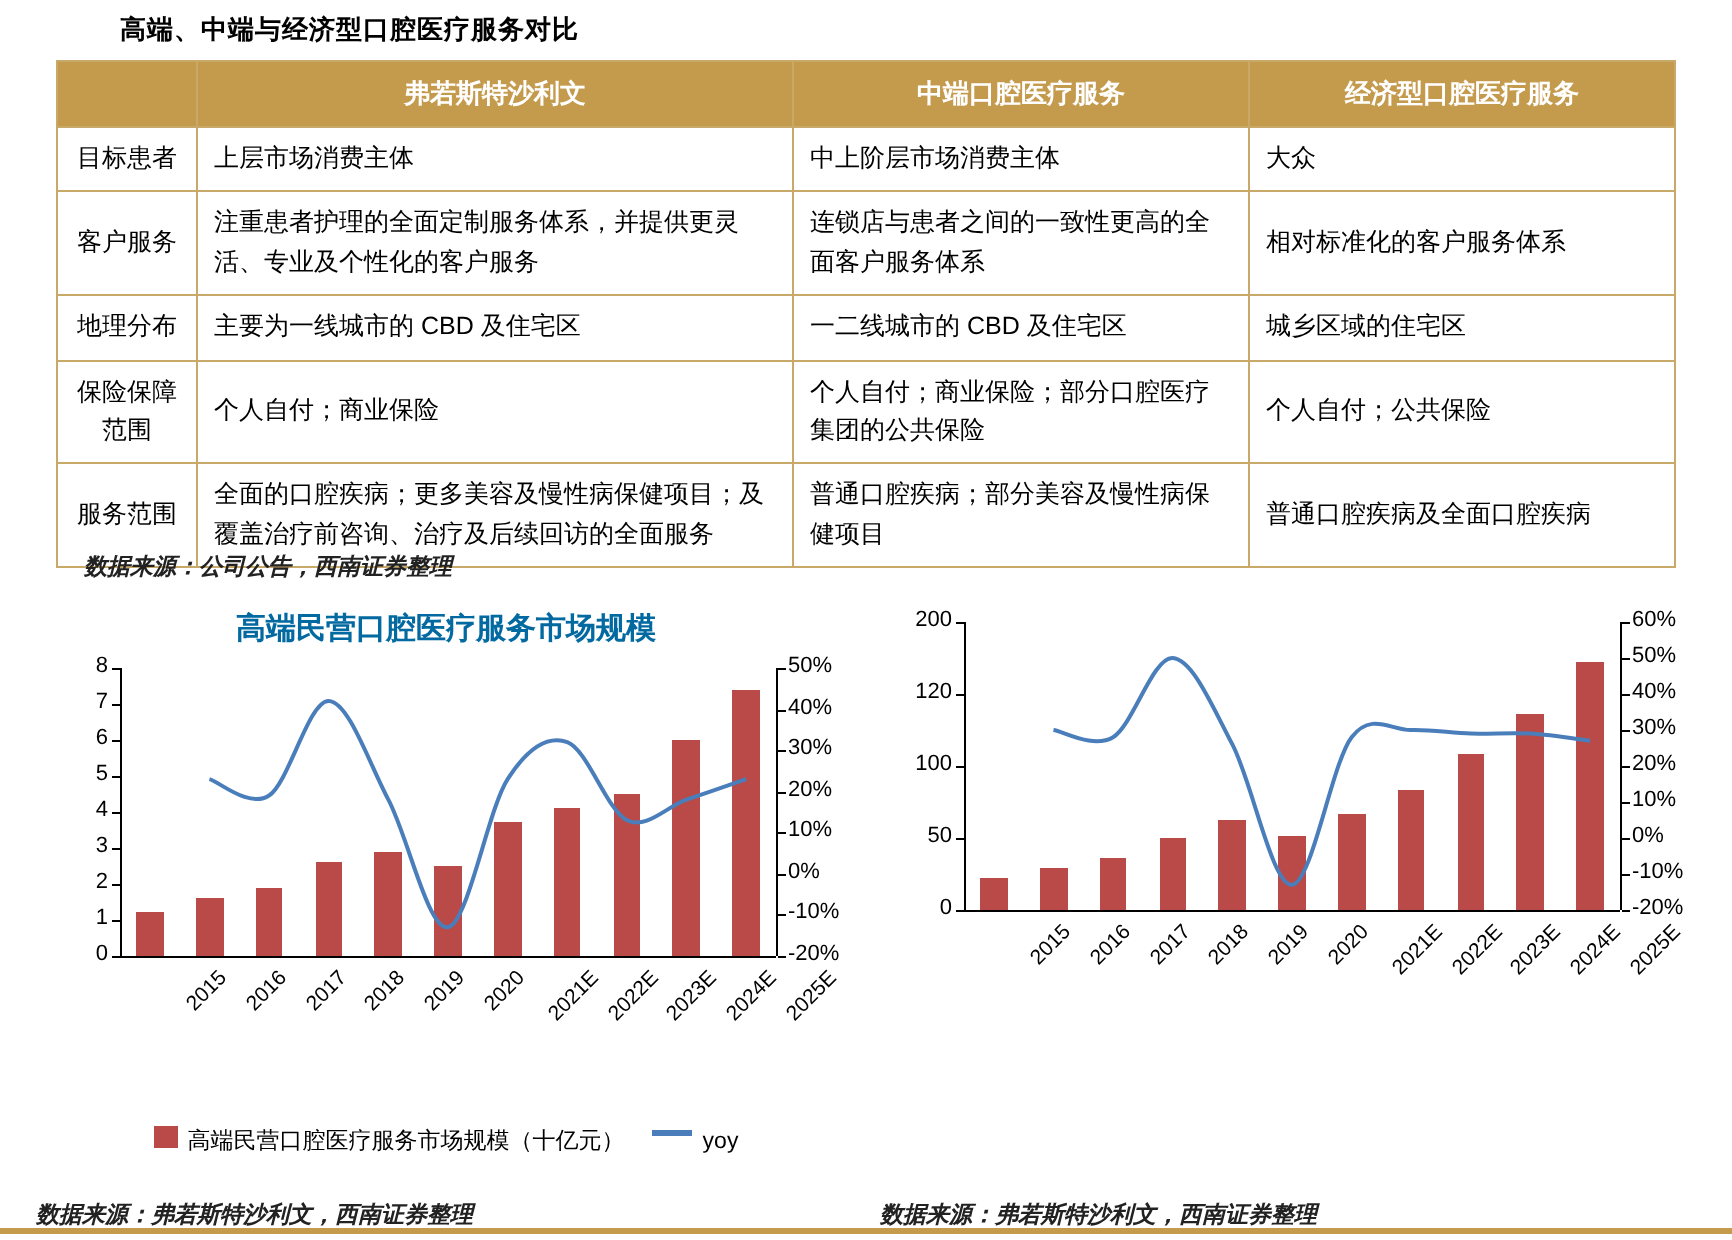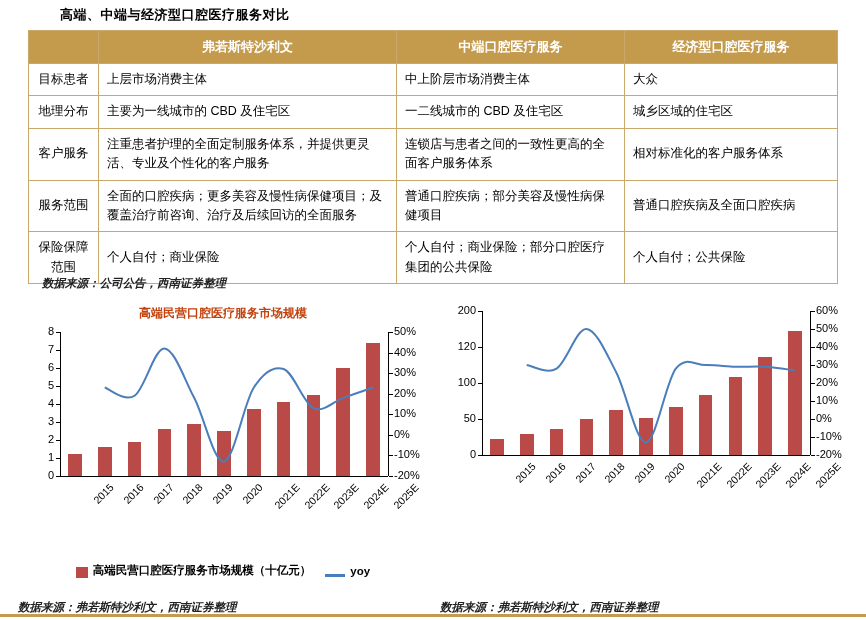--- a/index.html
+++ b/index.html
@@ -84,24 +84,24 @@
     position: absolute;
     top: 305px;
     width: 410px;
     height: 300px;
   }
   #panel-left { left: 18px; }
   #panel-right { left: 440px; }
 
   .chart-title {
     text-align: center;
-    font-size: 12px;
+    font-size: 15px;
     font-weight: bold;
     margin: 0 0 4px 0;
-    color: #c2410c;
+    color: #0369a1;
   }
   .plot {
     position: relative;
     width: 410px;
     height: 195px;
   }
   .axis-line {
     position: absolute;
     background: #000;
   }
@@ -146,21 +146,21 @@
   .legend {
     position: absolute;
     width: 410px;
     top: 258px;
     display: flex;
     justify-content: center;
     align-items: center;
     gap: 14px;
     font-size: 11.5px;
   }
-  .lg-item { display: flex; align-items: flex-end; gap: 5px; font-weight: bold; }
+  .lg-item { display: flex; align-items: flex-start; gap: 5px; }
   .lg-swatch-bar { width: 12px; height: 11px; background: #b94a48; display: inline-block; }
   .lg-swatch-line { width: 20px; height: 3px; background: #4a7ebb; display: inline-block; }
   .src-l { left: 18px; top: 600px; }
   .src-r { left: 440px; top: 600px; }
   .bottom-rule {
     position: absolute;
     left: 0; top: 614px;
     width: 866px; height: 3px;
     background: #c49a4d;
   }
@@ -183,42 +183,42 @@
         </tr>
       </thead>
       <tbody>
         <tr>
           <td class="rowhdr">目标患者</td>
           <td>上层市场消费主体</td>
           <td>中上阶层市场消费主体</td>
           <td>大众</td>
         </tr>
         <tr>
+          <td class="rowhdr">客户服务</td>
+          <td>注重患者护理的全面定制服务体系，并提供更灵活、专业及个性化的客户服务</td>
+          <td>连锁店与患者之间的一致性更高的全面客户服务体系</td>
+          <td>相对标准化的客户服务体系</td>
+        </tr>
+        <tr>
           <td class="rowhdr">地理分布</td>
           <td>主要为一线城市的 CBD 及住宅区</td>
           <td>一二线城市的 CBD 及住宅区</td>
           <td>城乡区域的住宅区</td>
         </tr>
         <tr>
-          <td class="rowhdr">客户服务</td>
-          <td>注重患者护理的全面定制服务体系，并提供更灵活、专业及个性化的客户服务</td>
-          <td>连锁店与患者之间的一致性更高的全面客户服务体系</td>
-          <td>相对标准化的客户服务体系</td>
+          <td class="rowhdr">保险保障范围</td>
+          <td>个人自付；商业保险</td>
+          <td>个人自付；商业保险；部分口腔医疗集团的公共保险</td>
+          <td>个人自付；公共保险</td>
         </tr>
         <tr>
           <td class="rowhdr">服务范围</td>
           <td>全面的口腔疾病；更多美容及慢性病保健项目；及覆盖治疗前咨询、治疗及后续回访的全面服务</td>
           <td>普通口腔疾病；部分美容及慢性病保健项目</td>
           <td>普通口腔疾病及全面口腔疾病</td>
-        </tr>
-        <tr>
-          <td class="rowhdr">保险保障范围</td>
-          <td>个人自付；商业保险</td>
-          <td>个人自付；商业保险；部分口腔医疗集团的公共保险</td>
-          <td>个人自付；公共保险</td>
         </tr>
       </tbody>
     </table>
   </div>
 
   <div class="src src-table">数据来源：公司公告，西南证券整理</div>
 
   <div class="chart-panel" id="panel-left">
     <div class="chart-title">高端民营口腔医疗服务市场规模</div>
     <div class="plot" id="plot-left">

